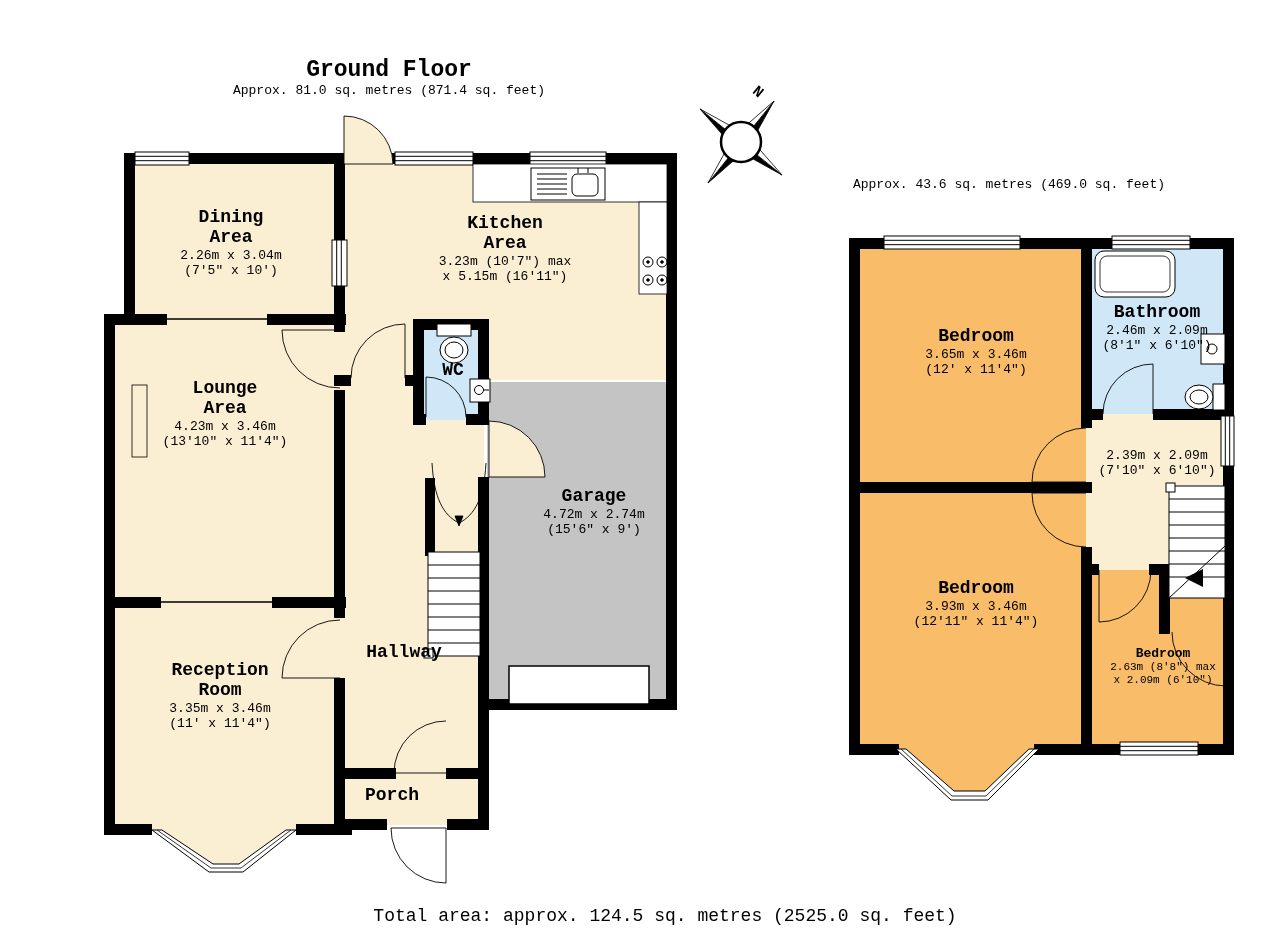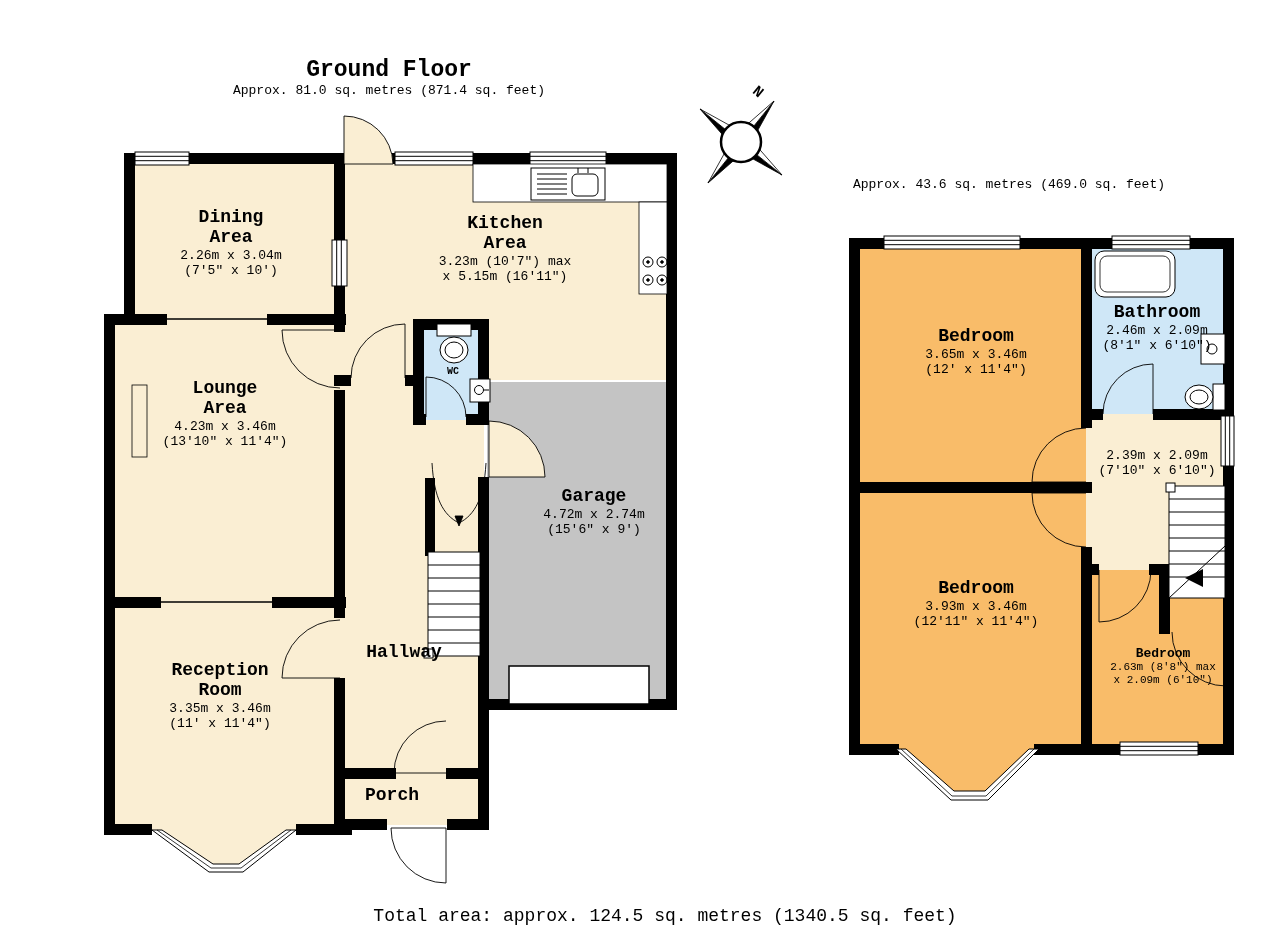--- a/index.html
+++ b/index.html
@@ -7,21 +7,21 @@
          font-family:Liberation Mono, monospace;color:#000;margin-left:29px;}
   #plan-svg{position:absolute;left:0;top:0;}
   .floor-title{position:absolute;transform:translateX(-50%);text-align:center;white-space:nowrap;}
   .floor-title .title{display:block;font-size:23px;font-weight:700;line-height:1.15;}
   .floor-title .subtitle{display:block;font-size:13px;line-height:1.2;}
   .room-label{position:absolute;transform:translate(-50%,-50%);text-align:center;white-space:nowrap;}
   .room-name{display:block;white-space:pre-line;font-weight:700;font-size:18px;line-height:1.1;}
   .room-dims{display:block;font-size:13px;line-height:1.18;}
   .small-label .room-name{font-size:13px;line-height:1.1;}
   .small-label .room-dims{font-size:11px;line-height:1.15;}
-  .wc-label .room-name{font-size:10px;text-align:right;}
+  .wc-label .room-name{font-size:18px;text-align:right;}
   .footer-total{position:absolute;transform:translate(-50%,-50%);font-size:18px;}
   .north-label{position:absolute;font-weight:700;font-size:15px;transform:rotate(40deg);}
 </style>
 </head>
 <body>
 
 <div id="stage">
 
 <svg id="plan-svg" width="1280" height="931" viewBox="0 0 1280 931" xmlns="http://www.w3.org/2000/svg">
 
@@ -343,15 +343,15 @@
   </div>
 
   <div class="room-label small-label" style="left:1134px;top:667px">
     <span class="room-name">Bedroom</span>
     <span class="room-dims">2.63m (8'8") max</span>
     <span class="room-dims">x 2.09m (6'10")</span>
   </div>
 
   <div class="north-label" style="left:724px;top:84px">N</div>
 
-  <div class="footer-total" style="left:636px;top:916px">Total area: approx. 124.5 sq. metres (1340.5 sq. feet)</div>
+  <div class="footer-total" style="left:636px;top:916px">Total area: approx. 124.5 sq. metres (2525.0 sq. feet)</div>
 
 </div>
 
 </body></html>

